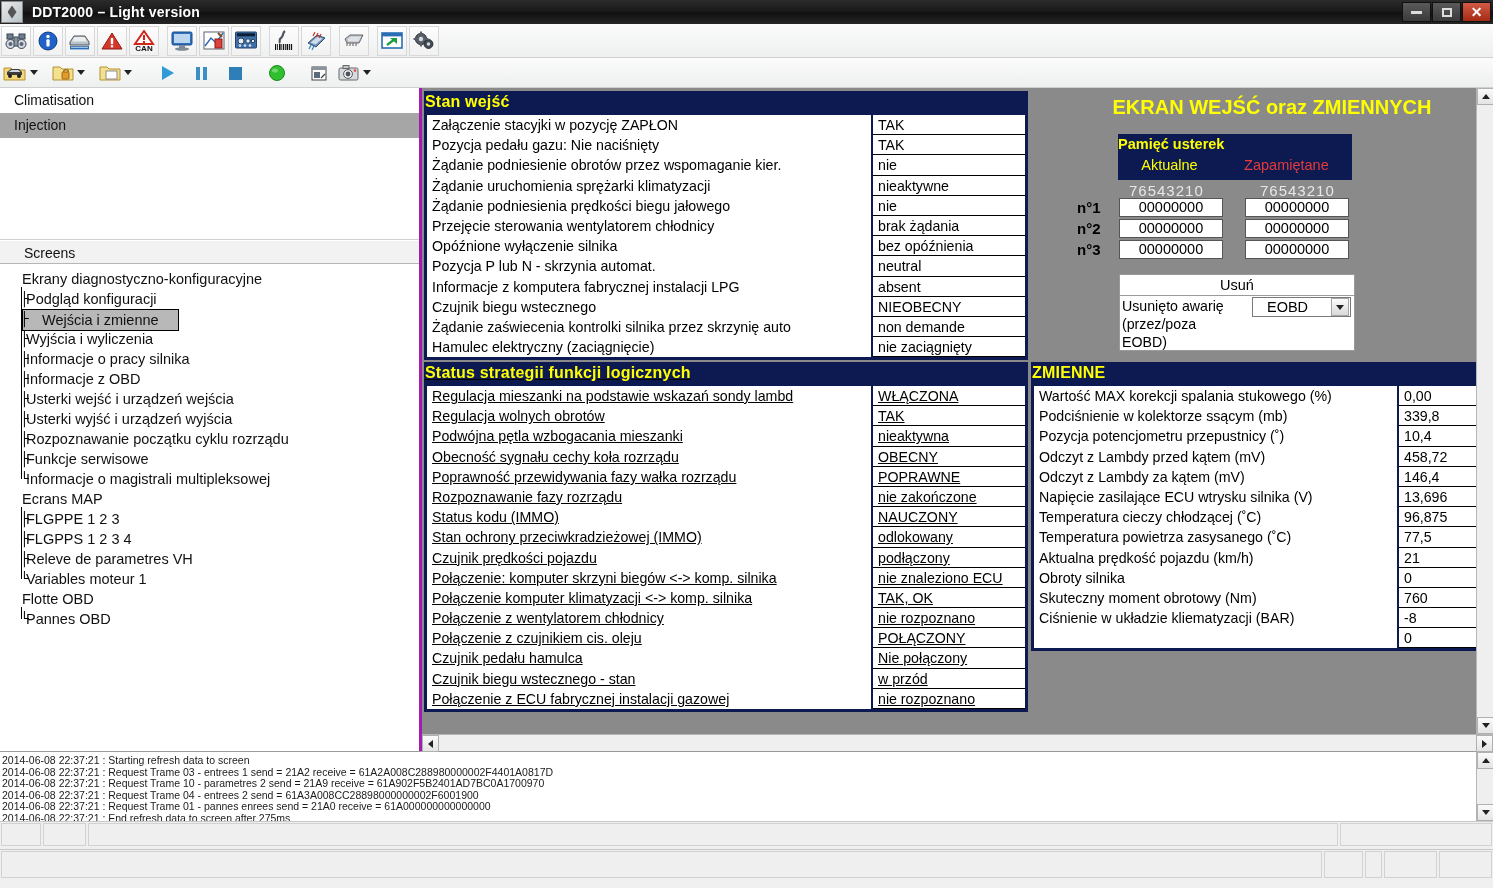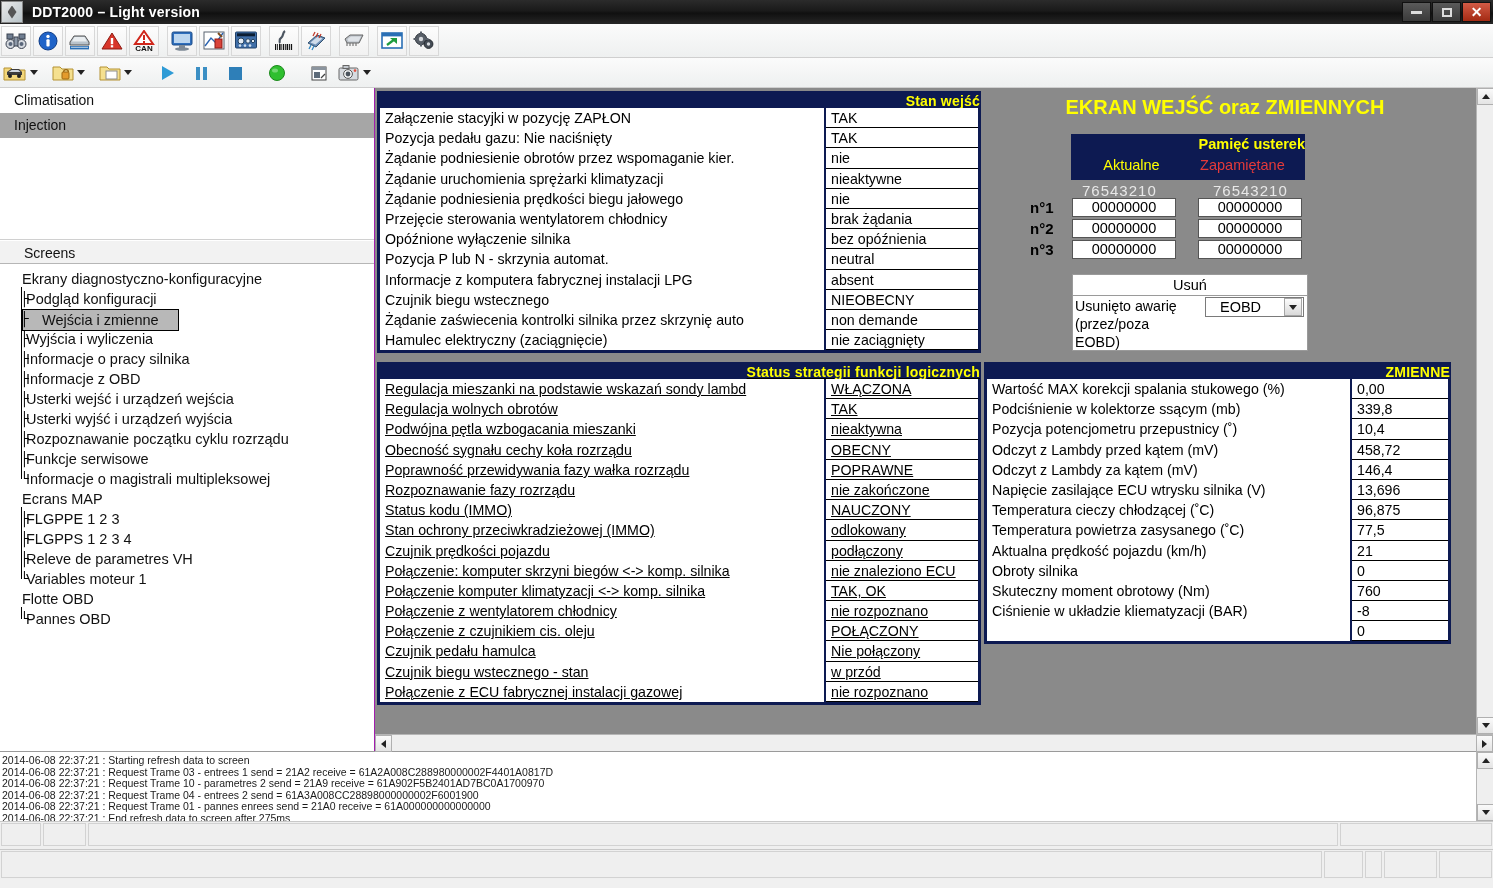--- a/index.html
+++ b/index.html
@@ -65,21 +65,21 @@
   .caret{
     width:0;height:0;border-left:4px solid transparent;border-right:4px solid transparent;
     border-top:5px solid #222;margin:0 5px 0 2px;
   }
   .icn{display:block;}
 
   
   #main{display:flex;width:100%;height:663px;background:#f0f0f0;}
 
   
-  #left{width:375px;height:100%;background:#fff;border-right:1px solid #a21caf;display:flex;flex-direction:column;}
+  #left{width:422px;height:100%;background:#fff;border-right:3px solid #a21caf;display:flex;flex-direction:column;}
   #ecu-list{height:152px;background:#fff;border-bottom:1px solid #d0d0d0;overflow:hidden;}
   .ecu-item{height:25px;line-height:25px;padding-left:14px;font-size:14px;color:#111;}
   .ecu-item.sel{background:#a6a6a6;}
   #screens-header{
     height:24px;line-height:24px;padding-left:24px;font-size:14px;color:#111;
     background:#f2f2f2;border-top:1px solid #fff;border-bottom:1px solid #b6b6b6;
   }
   #tree{flex:1;background:#fff;padding-top:5px;overflow:hidden;position:relative;}
   .tgroup{font-size:14.5px;color:#111;padding-left:22px;height:20px;line-height:20px;white-space:nowrap;}
   .tnode{font-size:14.5px;color:#111;padding-left:22px;height:20px;line-height:20px;white-space:nowrap;position:relative;}
@@ -106,38 +106,38 @@
   .sb-track{flex:1;background:#efefef;}
   .arr{width:0;height:0;}
   .arr.up{border-left:4px solid transparent;border-right:4px solid transparent;border-bottom:5px solid #222;}
   .arr.down{border-left:4px solid transparent;border-right:4px solid transparent;border-top:5px solid #222;}
   .arr.left{border-top:4px solid transparent;border-bottom:4px solid transparent;border-right:5px solid #222;}
   .arr.right{border-top:4px solid transparent;border-bottom:4px solid transparent;border-left:5px solid #222;}
 
   
   .panel{position:absolute;background:#0d1a52;border:1px solid #0d1a52;}
   .ptitle{
-    color:#ffff00;font-size:14px;font-weight:bold;text-align:right;
-    height:16px;line-height:19px;background:#0d1a52;letter-spacing:.2px;
+    color:#ffff00;font-size:16px;font-weight:bold;text-align:left;
+    height:23px;line-height:19px;background:#0d1a52;letter-spacing:.2px;
   }
   .ptable{display:flex;background:#0d1a52;padding:0 2px 2px 2px;}
   .pcol-label{background:#fff;flex:1;}
   .pcol-value{background:#fff;margin-left:2px;}
   .prow{
     height:20.2px;line-height:20px;font-size:14.2px;color:#000;
     padding-left:5px;white-space:nowrap;overflow:hidden;
   }
   .pcol-label .prow{border-bottom:0px;}
   .pcol-value .prow{border-bottom:1px solid #000;}
   .pcol-value .prow:first-child{border-top:0;}
   #right-title{
     color:#ffff00;font-size:20px;font-weight:bold;text-align:center;white-space:nowrap;
   }
   #fault-box{
-    position:absolute;background:#0d1a52;text-align:right;padding-left:12px;
+    position:absolute;background:#0d1a52;text-align:left;
   }
   #fault-box .fm-title{color:#ffff00;font-size:14.5px;font-weight:bold;line-height:20px;}
   #fault-box .fm-sub{display:flex;justify-content:space-around;line-height:22px;font-size:14.5px;}
   #fault-box .fm-cur{color:#ffff00;}
   #fault-box .fm-mem{color:#e53a3a;}
   .bitheader{position:absolute;color:#e8e8e8;font-size:15px;letter-spacing:1px;}
   .nlabel{position:absolute;font-size:15px;font-weight:bold;color:#000;}
   .bitfield{
     position:absolute;background:#fff;border:1px solid #555;
     font-size:14.5px;text-align:center;line-height:17px;height:19px;

